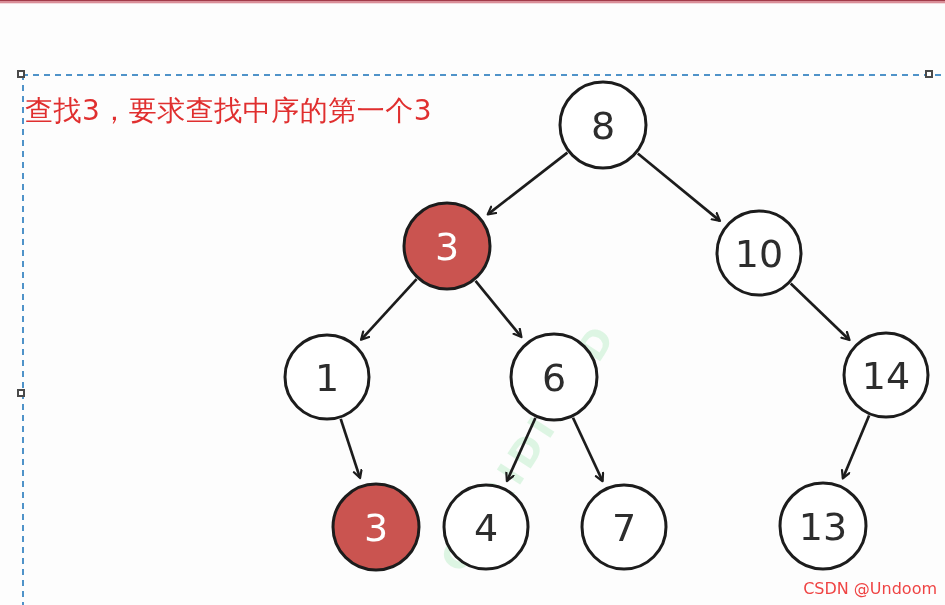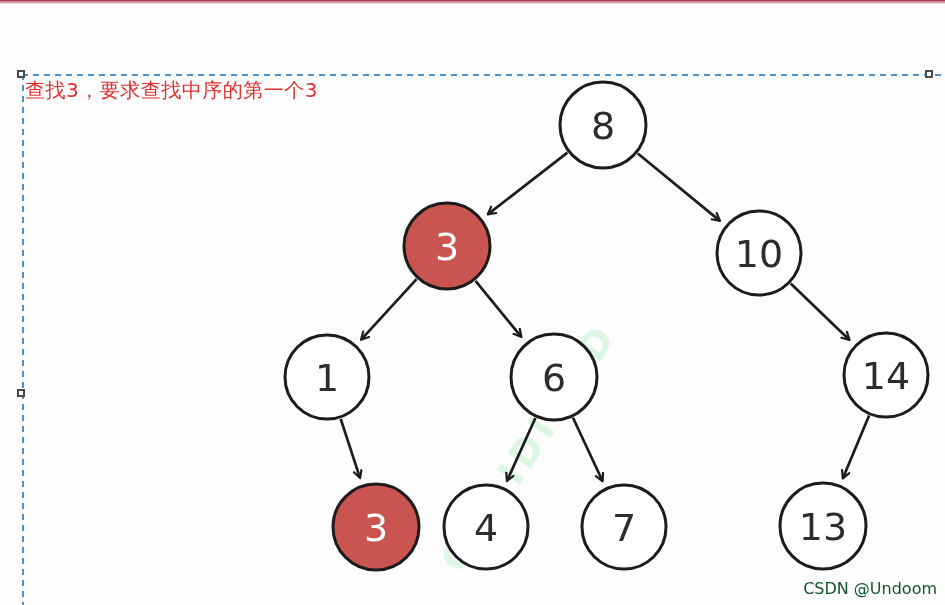--- a/index.html
+++ b/index.html
@@ -33,22 +33,22 @@
     position: absolute; width: 8px; height: 8px;
     background: #ffffff; border: 2px solid #4a4a4a;
     z-index: 7; box-sizing: border-box;
   }
   .handle.tl { left: 17px; top: 70px; }
   .handle.tm { left: 925px; top: 70px; }
   .handle.lm { left: 17px; top: 389px; }
 
   
   .annotation {
-    position: absolute; left: 25px; top: 75px;
-    font-size: 20px; line-height: 30px;
+    position: absolute; left: 25px; top: 96px;
+    font-size: 28px; line-height: 30px;
     color: #e02f2f;
     letter-spacing: 0.5px;
     white-space: nowrap;
     z-index: 4;
   }
 
   
   .wm-diagonal {
     position: absolute; left: 432px; top: 556px;
     transform: rotate(-57deg);
@@ -57,21 +57,21 @@
     letter-spacing: 5px;
     color: rgba(150, 228, 170, 0.30);
     white-space: nowrap;
     z-index: 1;
   }
 
   
   .wm-corner {
     position: absolute; right: 8px; bottom: 7px;
     font-size: 16px;
-    color: #14532d;
+    color: #ef4444;
     z-index: 2;
   }
 
   
   .tree-svg {
     position: absolute; left: 0; top: 0;
     z-index: 3;
   }
   .tree-svg text {
     font-family: "DejaVu Sans", "Liberation Sans", sans-serif;

